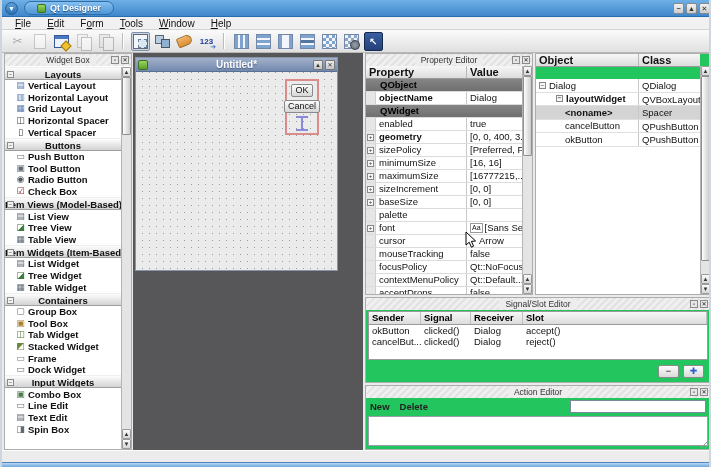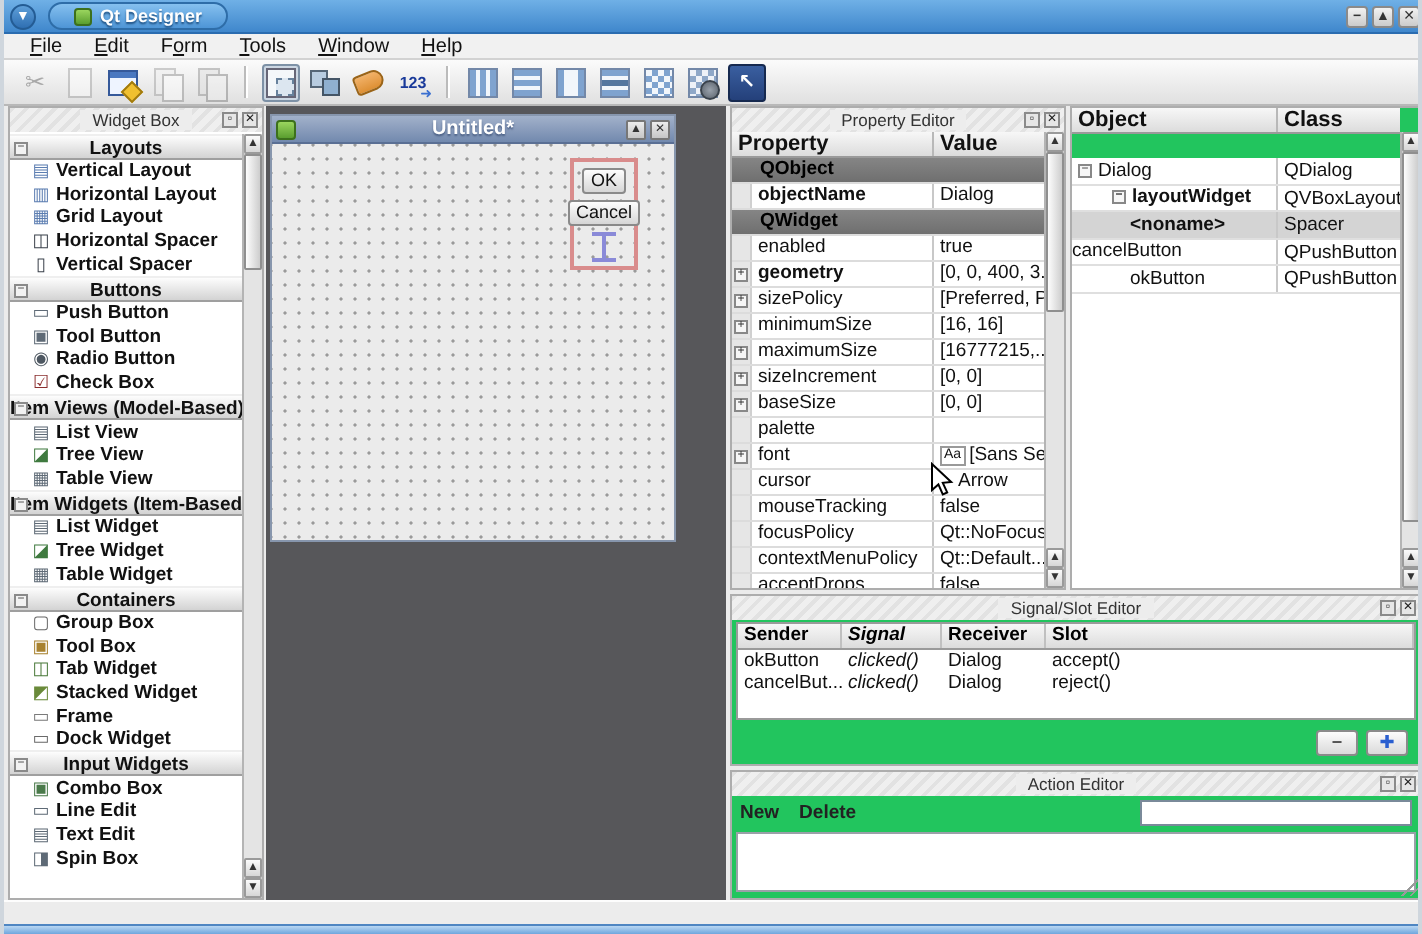--- a/index.html
+++ b/index.html
@@ -158,21 +158,21 @@
             white-space:nowrap; overflow:hidden; color:#111; }
   .oi-exp { width:7px; height:7px; border:1px solid #888; background:#f6f6f6; font-size:6px; line-height:5px;
             text-align:center; color:#333; flex:none; }
   .oi-class { flex:1; padding-left:3px; line-height:13px; white-space:nowrap; overflow:hidden; color:#111; }
 
   
   .ss-table { position:absolute; left:2px; top:13px; right:2px; height:49px; background:#fff; border:1px solid #9a9a9a; overflow:hidden; }
   .ss-head { display:flex; height:13px; background:linear-gradient(#f7f7f7,#dcdcdc); border-bottom:1px solid #9a9a9a;
              font-size:9.5px; font-weight:bold; }
   .ss-row { display:flex; height:11px; font-size:9.5px; color:#111; }
-  .ss-c0 { width:52px; } .ss-c1 { width:50px;font-style:italic; } .ss-c2 { width:52px; } .ss-c3 { flex:1; }
+  .ss-c0 { width:52px; } .ss-c1 { width:50px; } .ss-c2 { width:52px; } .ss-c3 { flex:1; }
   .ss-head span, .ss-row span { padding-left:3px; line-height:11px; white-space:nowrap; overflow:hidden; }
   .ss-head span { border-right:1px solid #c0c0c0; line-height:12px; }
   .ss-btns { position:absolute; right:6px; top:67px; display:flex; gap:4px; }
   .ss-btn { width:21px; height:13px; border:1px solid #8a8a8a; border-radius:2px;
             background:linear-gradient(#fcfcfc,#dadada); font-size:9px; line-height:11px; text-align:center; }
   .ss-btn.minus { color:#555; font-weight:bold; }
   .ss-btn.plus { color:#2a5fd0; font-weight:bold; }
 
   
   .ae-toolbar { position:absolute; left:4px; top:13px; right:4px; height:15px; display:flex; align-items:center; gap:10px; }
@@ -553,21 +553,21 @@
             </span>
             <span class="oi-class">QVBoxLayout</span>
           </div>
           <div class="oi-row shaded">
             <span class="oi-obj" style="padding-left: 29px;">
               <span class="b">&lt;noname&gt;</span>
             </span>
             <span class="oi-class">Spacer</span>
           </div>
           <div class="oi-row">
-            <span class="oi-obj" style="">
+            <span class="oi-obj" style="padding-left: 29px;">
               <span>cancelButton</span>
             </span>
             <span class="oi-class">QPushButton</span>
           </div>
           <div class="oi-row">
             <span class="oi-obj" style="padding-left: 29px;">
               <span>okButton</span>
             </span>
             <span class="oi-class">QPushButton</span>
           </div>

